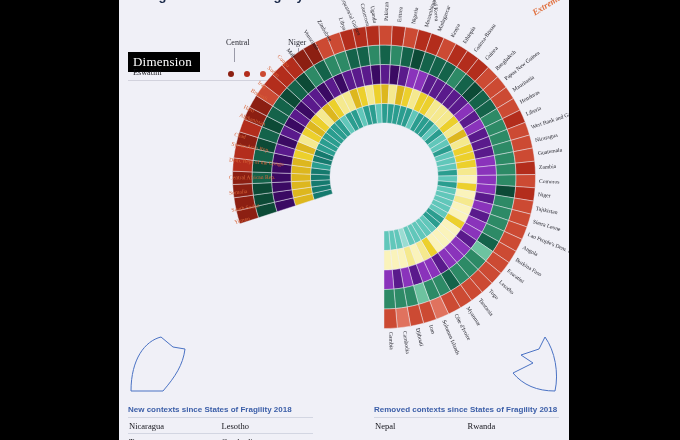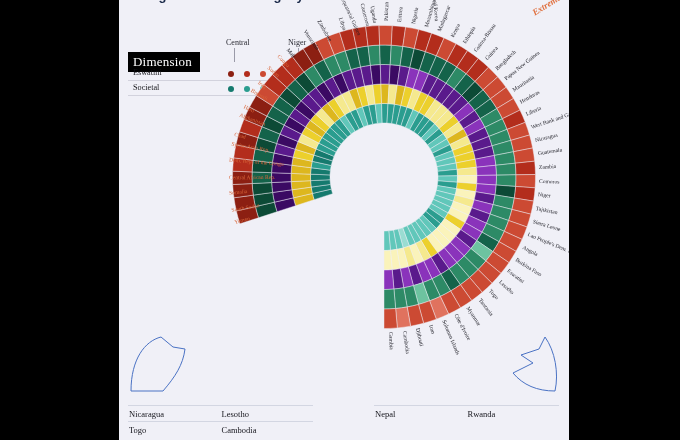--- a/index.html
+++ b/index.html
@@ -68,30 +68,20 @@
       </div>
       <div id="legend-rows">
           <div class="lg-row">
             <span class="lbl">Eswatini</span>
             <span class="dots">
               <span class="dot" style="left: 0px; background: rgb(140, 31, 18);"></span>
               <span class="dot" style="left: 16px; background: rgb(179, 45, 28);"></span>
               <span class="dot" style="left: 32px; background: rgb(204, 74, 51);"></span>
               <span class="dot" style="left: 48px; background: rgb(224, 114, 94);"></span>
               <span class="dot" style="left: 64px; background: rgb(234, 150, 138);"></span>
-            </span>
-          </div>
-          <div class="lg-row">
-            <span class="lbl">Societal</span>
-            <span class="dots">
-              <span class="dot" style="left: 0px; background: rgb(21, 122, 110);"></span>
-              <span class="dot" style="left: 16px; background: rgb(42, 157, 143);"></span>
-              <span class="dot" style="left: 32px; background: rgb(97, 199, 186);"></span>
-              <span class="dot" style="left: 48px; background: rgb(154, 220, 210);"></span>
-              <span class="dot" style="left: 64px; background: rgb(198, 235, 229);"></span>
             </span>
           </div>
         </div>
     </div>
 
     <div id="donut">
       <svg id="donut-svg" width="310" height="310" viewBox="0 0 310 310">
           <path d="M85.09734605230622 177.71274908655866 A73.5 73.5 0 0 1 83.36864250654965 171.46810929176493 L102.37288020889362 167.09901907150078 A54 54 0 0 0 103.6429481200617 171.68691769624718 Z" fill="#157a6e" stroke="#f0f0f7" stroke-width="0.45"></path>
           <path d="M83.36864250654965 171.46810929176493 A73.5 73.5 0 0 1 82.1966267791435 165.09548649965296 L101.51180742957482 162.41709212219402 A54 54 0 0 0 102.37288020889362 167.09901907150078 Z" fill="#157a6e" stroke="#f0f0f7" stroke-width="0.45"></path>
           <path d="M82.1966267791435 165.09548649965296 A73.5 73.5 0 0 1 81.59040726759959 158.6444059684818 L101.06642166599154 157.67752275235398 A54 54 0 0 0 101.51180742957482 162.41709212219402 Z" fill="#157a6e" stroke="#f0f0f7" stroke-width="0.45"></path>
@@ -442,32 +432,34 @@
     <div id="ef-title">Extremely fragile contexts</div>
 
     <svg class="deco" style="left:8px; top:333px;" width="80" height="62" viewBox="0 0 80 62">
       <path d="M4 58 C4 26 18 8 34 4 L46 14 L58 16 C56 32 48 44 36 58 Z" fill="none" stroke="#4a72c4" stroke-width="1"></path>
     </svg>
     <svg class="deco" style="left:382px; top:333px;" width="68" height="62" viewBox="0 0 68 62">
       <path d="M44 4 L38 16 L20 22 L32 30 L12 40 C22 52 36 58 54 58 C58 40 54 18 44 4 Z" fill="none" stroke="#4a72c4" stroke-width="1"></path>
     </svg>
 
     <div class="bt" id="bt-left">
+      <div class="bt-title">New contexts since States of Fragility 2018</div>
       <div id="bt-left-rows">
           <div class="bt-row">
             <div class="bt-cell">Nicaragua</div>
             <div class="bt-cell">Lesotho</div>
           </div>
           <div class="bt-row">
             <div class="bt-cell">Togo</div>
             <div class="bt-cell">Cambodia</div>
           </div>
         </div>
     </div>
     <div class="bt" id="bt-right">
+      <div class="bt-title">Removed contexts since States of Fragility 2018</div>
       <div id="bt-right-rows">
           <div class="bt-row">
             <div class="bt-cell">Nepal</div>
             <div class="bt-cell">Rwanda</div>
           </div>
         </div>
     </div>
 
   </div>
 </div>

